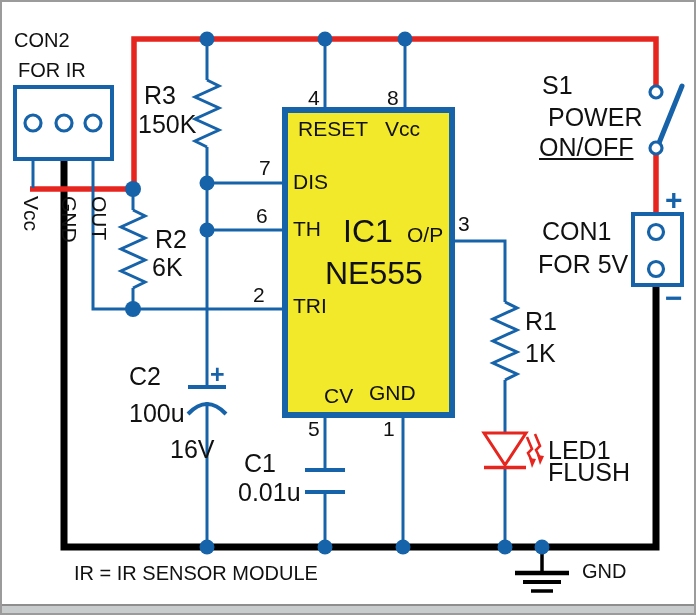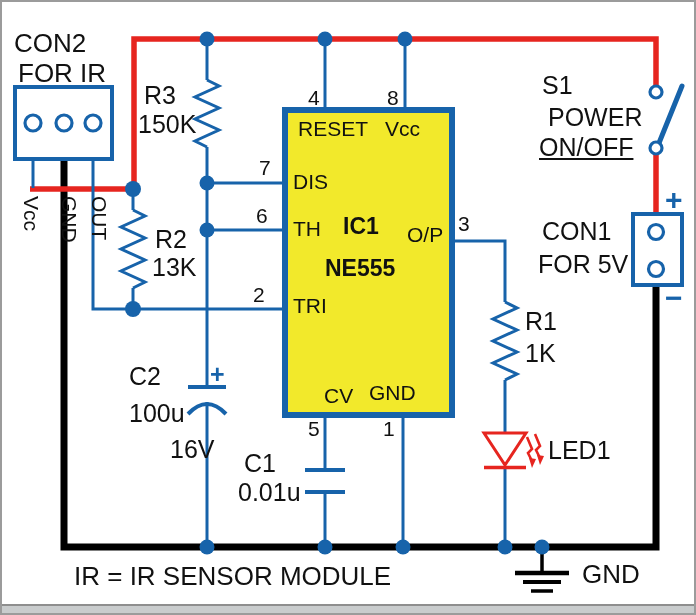--- a/index.html
+++ b/index.html
@@ -5,22 +5,22 @@
   html,body{margin:0;padding:0;background:#fff;}
   .canvas{
     position:relative;width:696px;height:615px;box-sizing:border-box;
     border:2px solid #9b9b9b;background:#fff;overflow:hidden;
     font-family:"Liberation Sans", sans-serif;color:var(--text,#111);
   }
   .schematic{position:absolute;left:0;top:0;}
   .lbl{position:absolute;white-space:nowrap;line-height:1;color:var(--text,#111);}
   .s21{font-size:21px;}
   .s25{font-size:25px;}
-  .s26{font-size:26px;}
-  .s31{font-size:23px;font-weight:700;}
+  .s26{font-size:20px;}
+  .s31{font-size:32px;font-weight:400;}
   .blue-t{color:var(--wire-blue,#1763aa);font-weight:bold;}
   .rot{transform:rotate(90deg);transform-origin:top left;}
   
   .w-blue{stroke:var(--wire-blue,#1763aa);stroke-width:3;fill:none;}
   .w-blue4{stroke:var(--wire-blue,#1763aa);stroke-width:4;fill:none;}
   .w-red{stroke:var(--wire-red,#e6251f);stroke-width:5.5;fill:none;}
   .w-black{stroke:var(--wire-black,#000);stroke-width:7;fill:none;}
   .w-black3{stroke:var(--wire-black,#000);stroke-width:3.5;fill:none;}
   .outline-blue{stroke:var(--wire-blue,#1763aa);stroke-width:4;fill:#fff;}
   .circ-blue{stroke:var(--wire-blue,#1763aa);stroke-width:3.2;fill:#fff;}
@@ -120,21 +120,21 @@
   <div class="lbl s26" style="left:16px;top:58px;">FOR IR</div>
 
   <div class="lbl s21 rot" style="left:40px;top:194px;">Vcc</div>
   <div class="lbl s21 rot" style="left:78px;top:194px;">GND</div>
   <div class="lbl s21 rot" style="left:108px;top:194px;">OUT</div>
 
   <div class="lbl s25" style="left:142px;top:81px;">R3</div>
   <div class="lbl s25" style="left:136px;top:110px;">150K</div>
 
   <div class="lbl s25" style="left:153px;top:225px;">R2</div>
-  <div class="lbl s25" style="left:150px;top:253px;">13K</div>
+  <div class="lbl s25" style="left:150px;top:253px;">6K</div>
 
   <div class="lbl s25" style="left:127px;top:362px;">C2</div>
   <div class="lbl s25" style="left:127px;top:399px;">100u</div>
   <div class="lbl s25" style="left:127px;top:435px;margin-left:41px;">16V</div>
   <div class="lbl s25 blue-t" style="left:208px;top:360px;">+</div>
 
   <div class="lbl s25" style="left:242px;top:449px;">C1</div>
   <div class="lbl s25" style="left:236px;top:478px;">0.01u</div>
 
   <div class="lbl s31" style="left:341px;top:213px;">IC1</div>
@@ -163,18 +163,19 @@
   <div class="lbl s25" style="left:537px;top:133px;text-decoration:underline;">ON/OFF</div>
 
   <div class="lbl s25" style="left:540px;top:217px;">CON1</div>
   <div class="lbl s25" style="left:536px;top:250px;">FOR 5V</div>
   <div class="lbl blue-t" style="left:663px;top:183px;font-size:30px;">+</div>
   <div class="lbl blue-t" style="left:663px;top:281px;font-size:30px;">−</div>
 
   <div class="lbl s25" style="left:523px;top:307px;">R1</div>
   <div class="lbl s25" style="left:523px;top:339px;">1K</div>
   <div class="lbl s25" style="left:546px;top:428px;margin-top:8px;">LED1</div>
+  <div class="lbl s25" style="left:546px;top:458px;">FLUSH</div>
 
   <div class="lbl s26" style="left:580px;top:559px;">GND</div>
   <div class="lbl s26" style="left:72px;top:561px;">IR = IR SENSOR MODULE</div>
 
   <div class="bottom-strip"></div>
 </div>
 
 </body></html>

